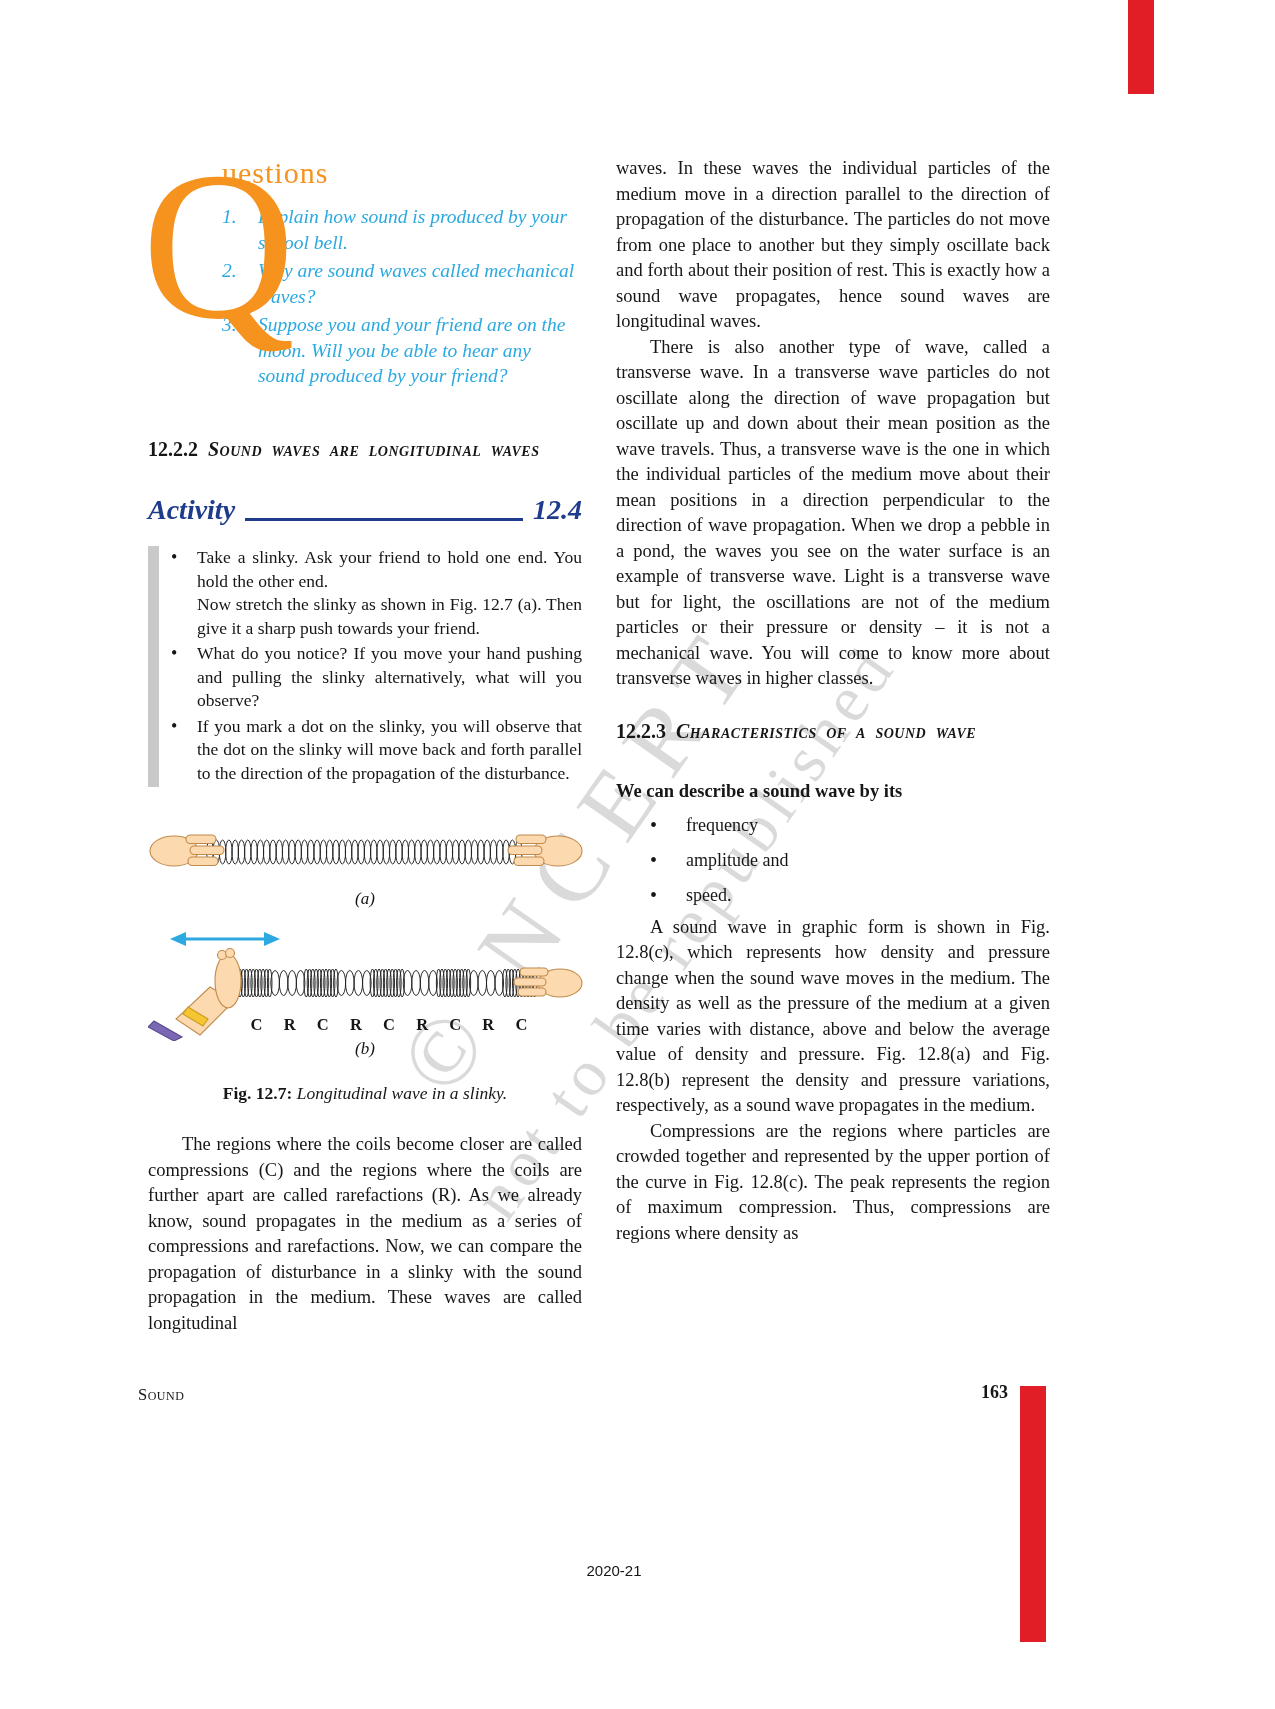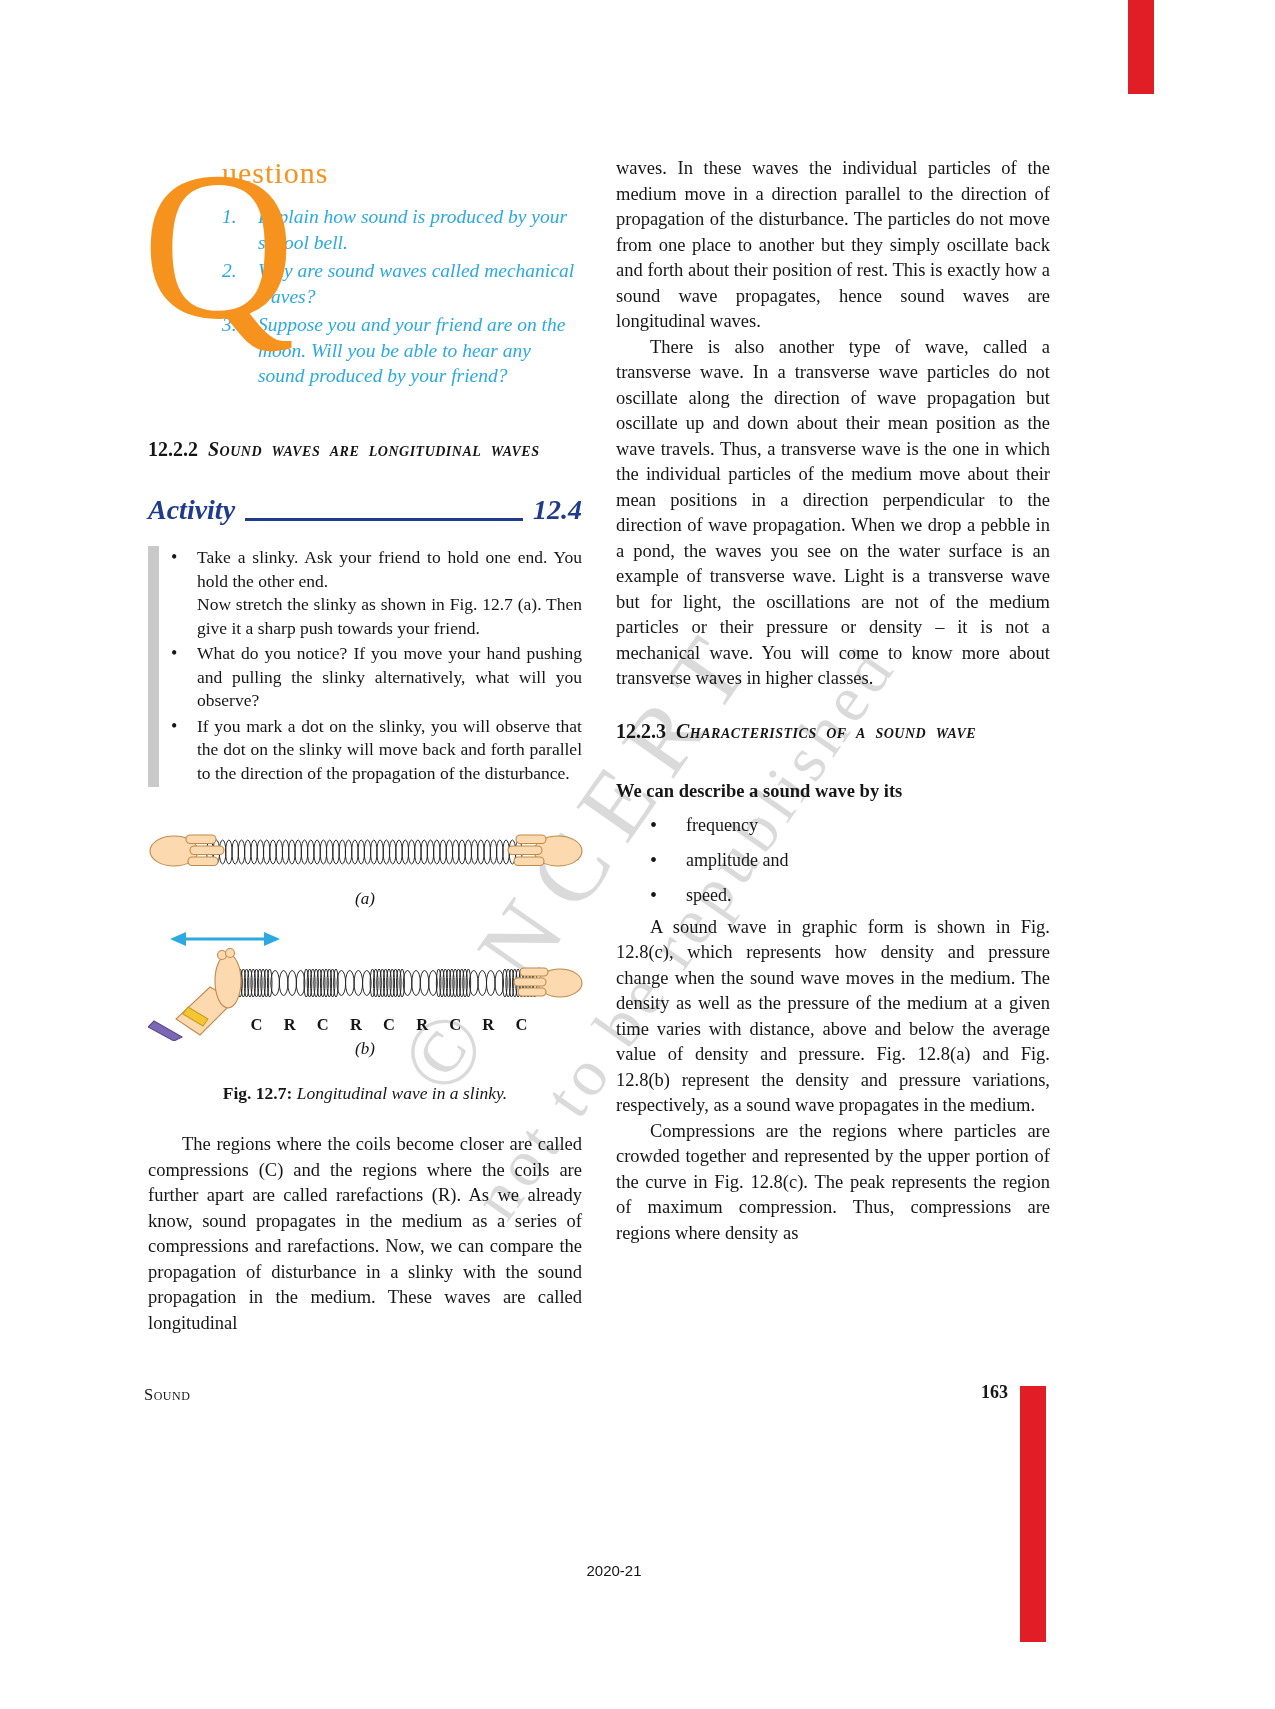--- a/index.html
+++ b/index.html
@@ -64,21 +64,21 @@
 
   .desc-intro { font-size:18.5px; line-height:26px; margin-top:32px;font-weight:bold; }
   .desc-list { list-style:none; margin:2px 0 6px 0; }
   .desc-list li { display:grid; grid-template-columns:36px 1fr; font-size:18px; line-height:27px; padding-left:34px;margin-top:8px; }
   .desc-list li::before { content:"•"; font-size:20px; }
 
   .rc .para { margin-bottom:0; }
   .rc .sec-head { margin-top:24px; margin-bottom:6px; }
 
   
-  .footer-left { position:absolute; left:144px; top:1385px; font-variant:small-caps; font-size:16.5px; letter-spacing:.5px; z-index:1; }
+  .footer-left { position:absolute; left:138px; top:1385px; font-variant:small-caps; font-size:16.5px; letter-spacing:.5px; z-index:1; }
   .page-num { position:absolute; left:930px; top:1382px; width:78px; text-align:right; font-weight:bold; font-size:18px; z-index:1; }
   .footer-year { position:absolute; left:163px; top:1562px; width:902px; text-align:center;
     font-family:"Liberation Sans", sans-serif; font-size:15px; z-index:1; }
 </style>
 </head>
 <body>
 
 <div class="page">
 
   <div class="redbar-top"></div>

